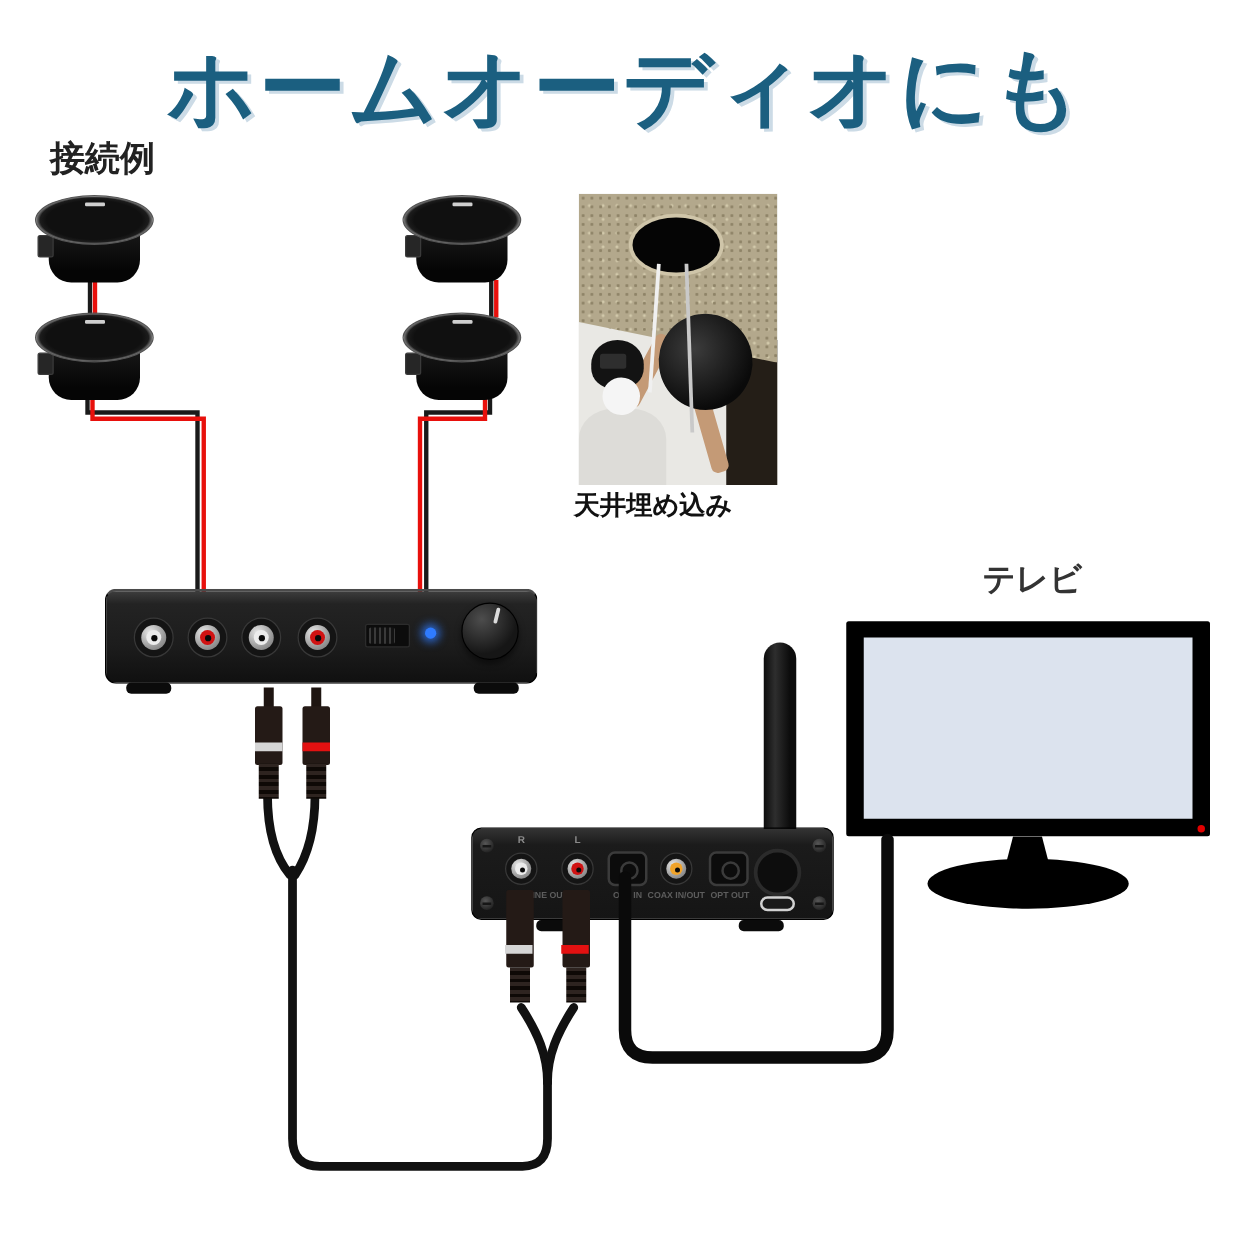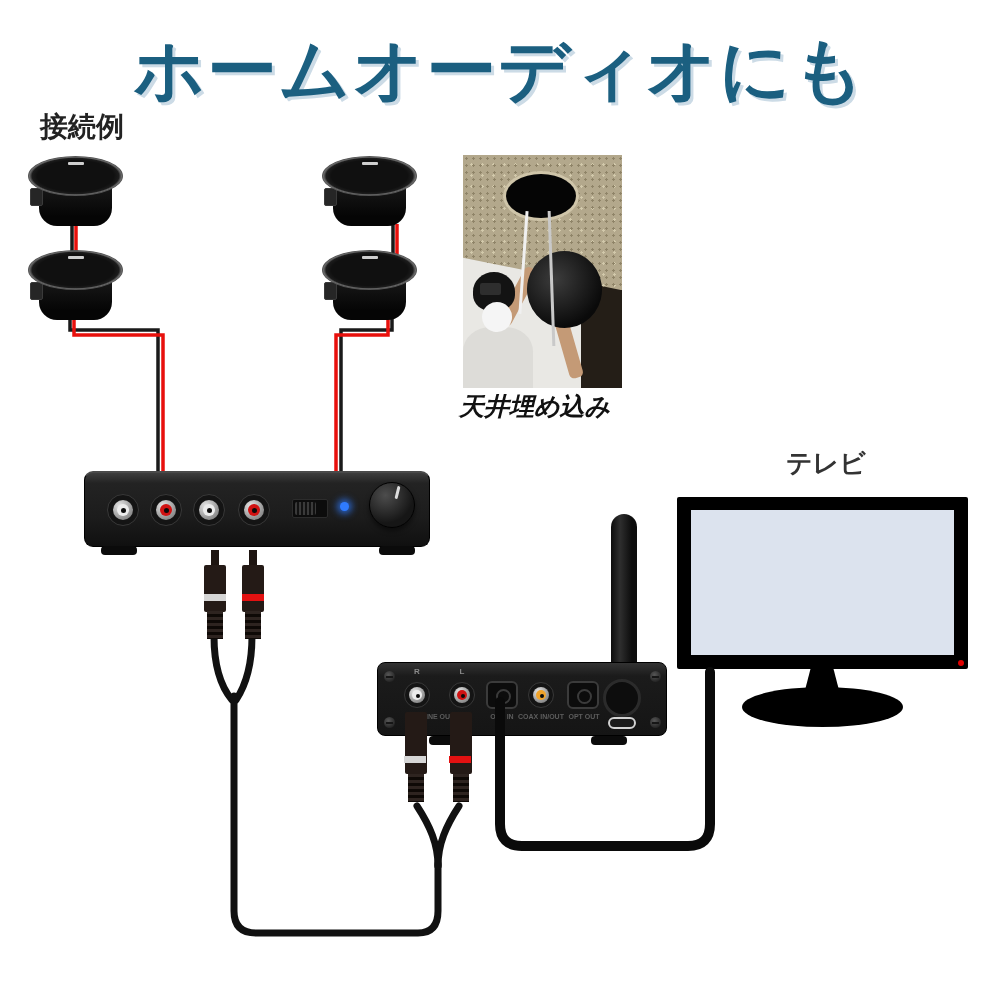--- a/index.html
+++ b/index.html
@@ -9,21 +9,21 @@
   .abs { position:absolute; }
 
   
   .main-title {
     left:0; top:24px; width:1000px; text-align:center;
     font-size:70px; font-weight:900; letter-spacing:2px;
     color:#1b5f80; text-shadow:3px 3px 0 #ccdbe6;
     white-space:nowrap;
   }
   .lbl-connection { left:12px; top:108px; font-size:28px; font-weight:600; color:#222;margin-left:28px; }
-  .lbl-ceiling { left:459px; top:390px; font-size:25px; font-weight:800; color:#111;font-style:italic; }
+  .lbl-ceiling { left:459px; top:390px; font-size:21px; font-weight:800; color:#111; }
   .lbl-tv { left:786px; top:446px; font-size:26px; font-weight:800; color:#333; }
   .lbl-optical { left:556px; top:870px; font-size:26px; font-weight:800; color:#111; white-space:nowrap; }
 
   
   .speaker { width:95px; height:74px; }
   .sp-body { position:absolute; left:11px; top:22px; width:73px; height:48px;
     background:linear-gradient(180deg,#1d1d1d,#050505 80%);
     border-radius:6px 6px 18px 18px; }
   .sp-bracket { position:absolute; left:2px; top:32px; width:13px; height:18px;
     background:#262626; border:1px solid #3a3a3a; border-radius:2px; }

